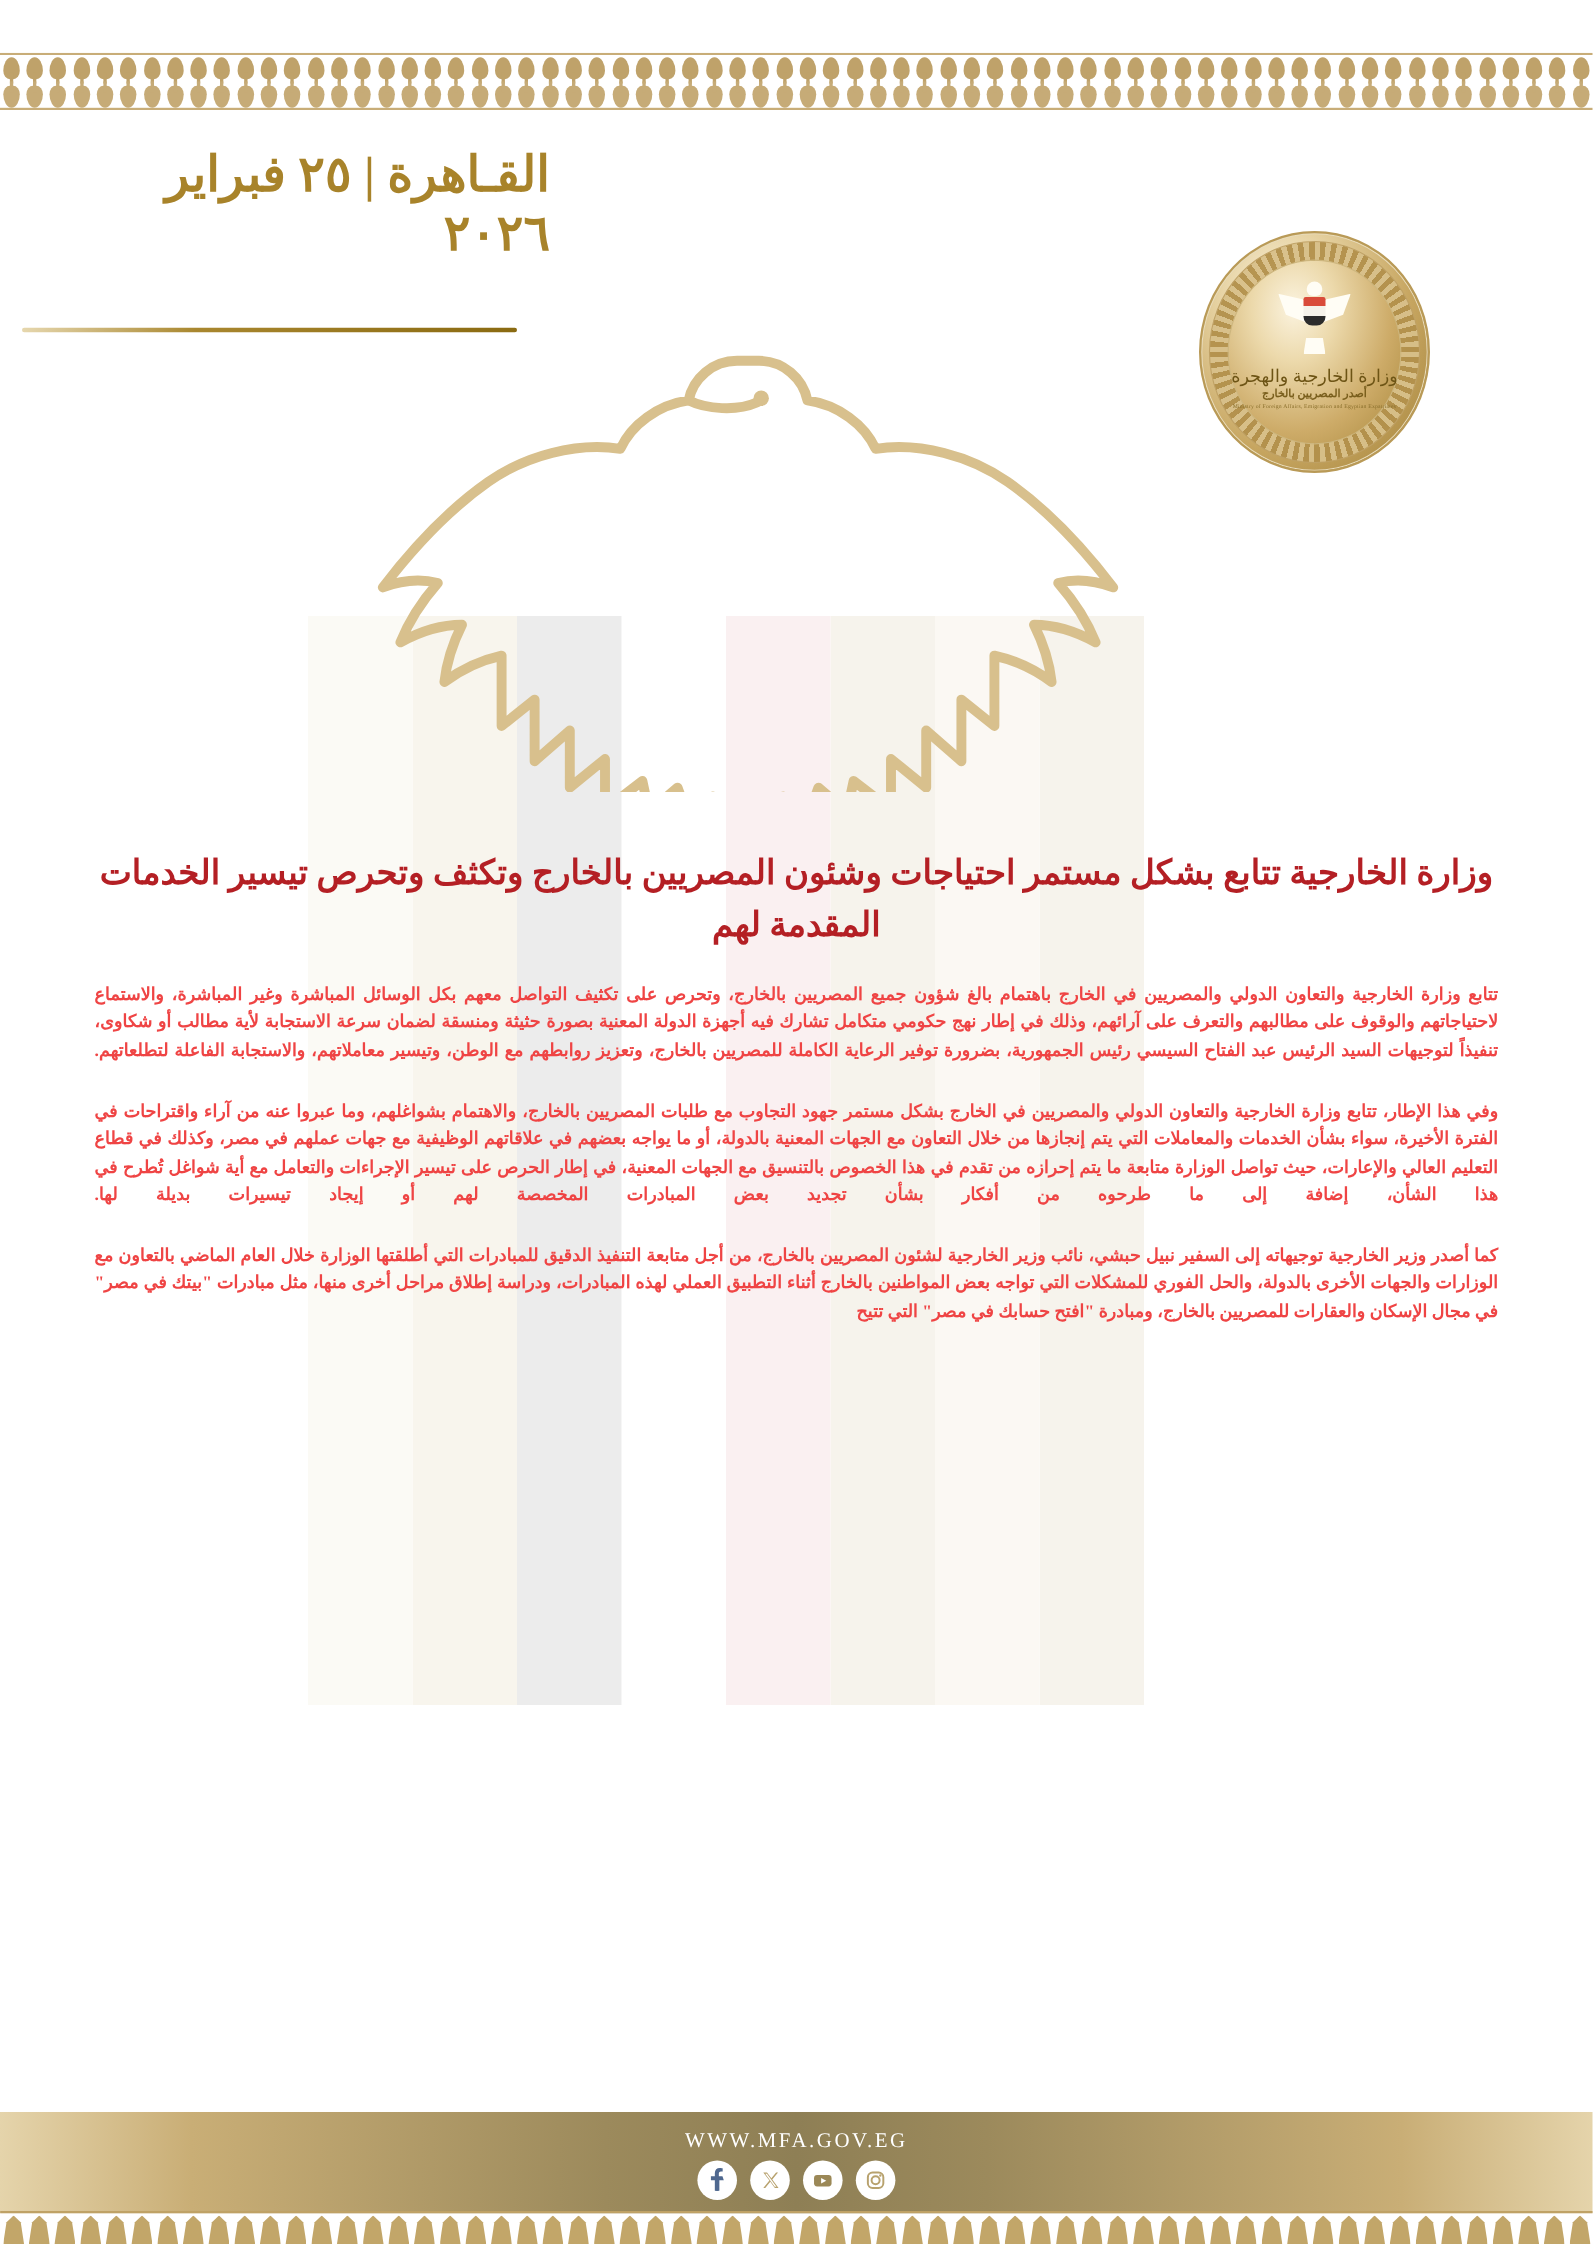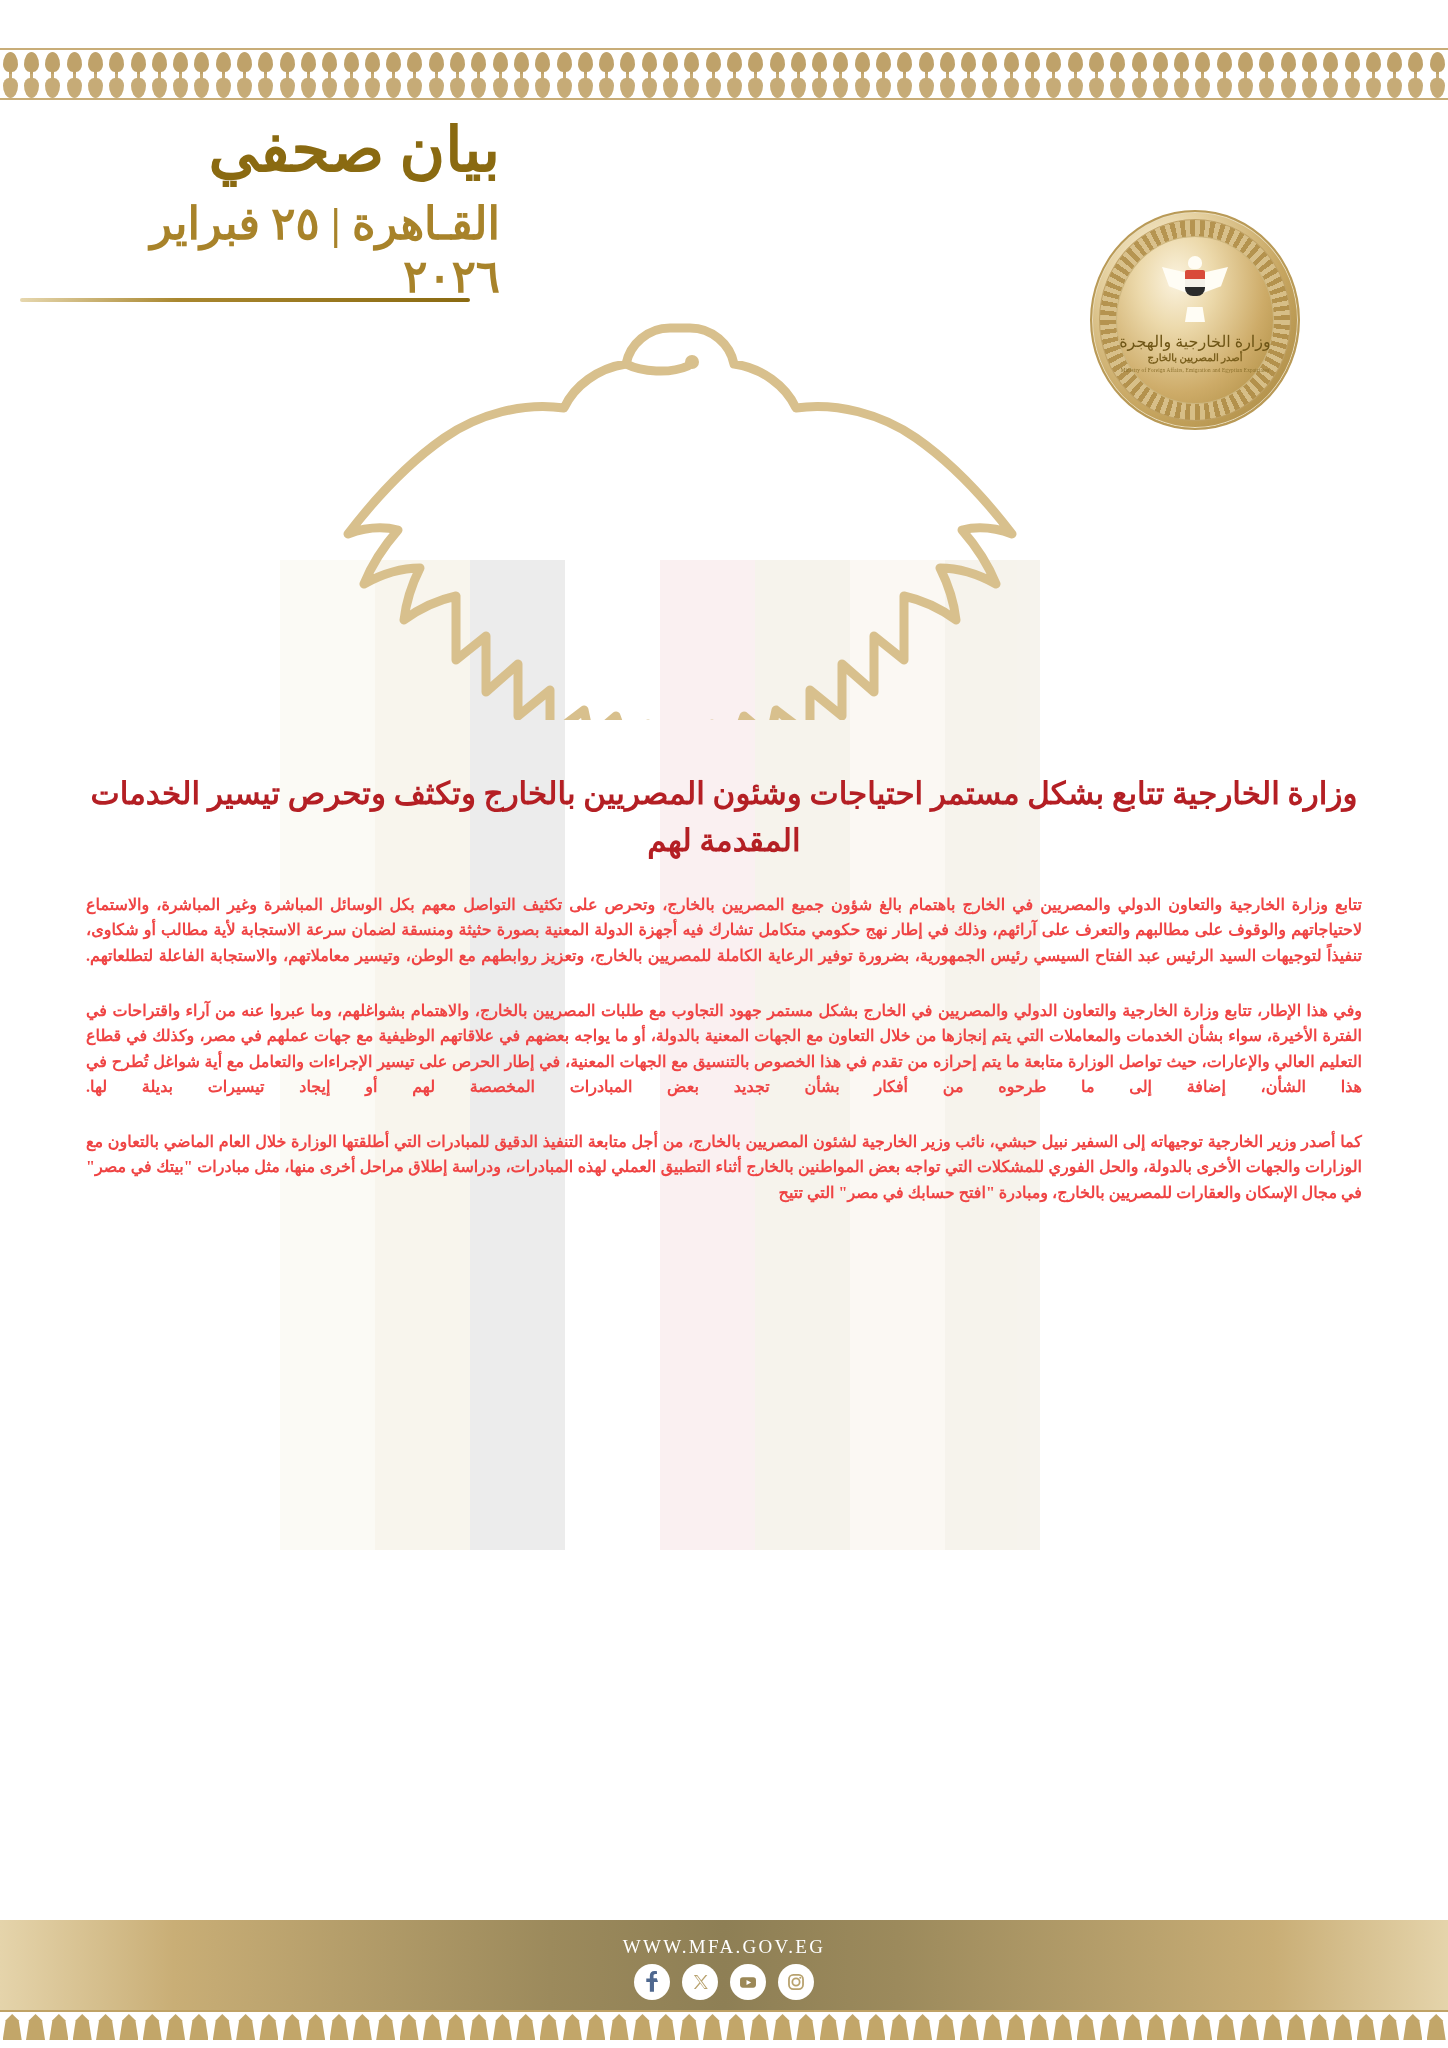--- a/index.html
+++ b/index.html
@@ -496,21 +496,20 @@
         <span class="lotus"></span>
         <span class="lotus"></span>
         <span class="lotus"></span>
       </div>
     <div class="orn-line b"></div>
   </div>
 
   <div class="header">
 
     <div class="title-block">
-      <div class="doc-title">بيان صحفي</div>
       <div class="doc-date">القـاهرة | ٢٥ فبراير ٢٠٢٦</div>
     </div>
     <div class="title-rule"></div>
 
     <div class="seal">
       <div class="seal-outer"></div>
       <div class="seal-ring"></div>
       <div class="seal-ring2"></div>
       <div class="seal-eagle">
         <span class="eagle-body">

